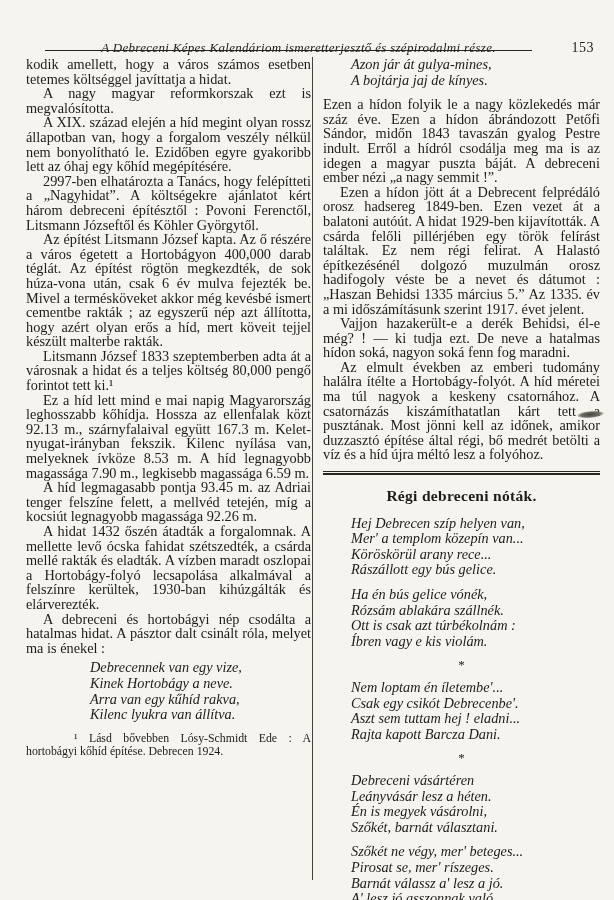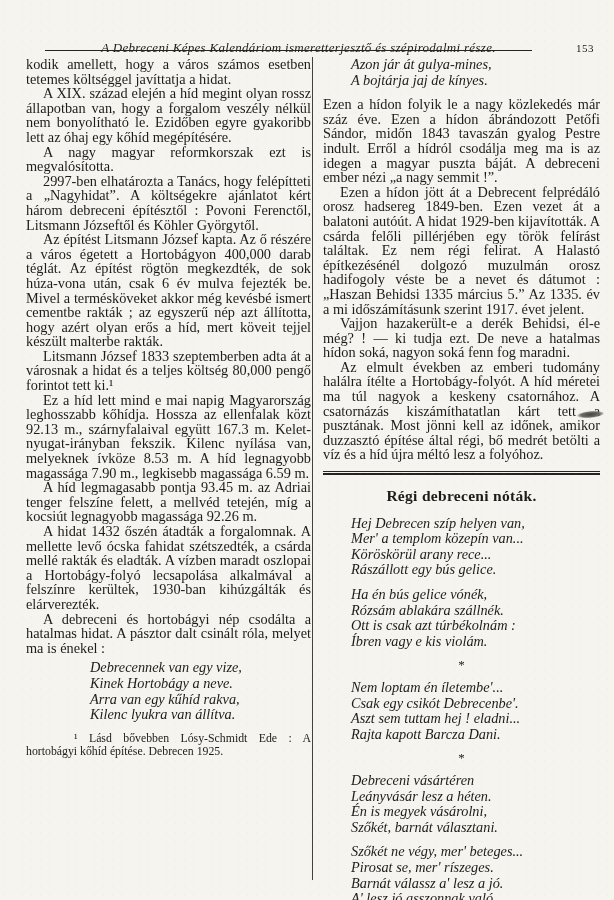--- a/index.html
+++ b/index.html
@@ -28,21 +28,21 @@
     flex: 1;
     text-align: center;
     font-style: italic;
     font-size: 13px;
     letter-spacing: 0.3px;
     white-space: nowrap;
   }
   .page-number {
     width: 42px;
     text-align: right;
-    font-size: 11px;
+    font-size: 14px;
     letter-spacing: 0.5px;
   }
   .header-rule {
     position: absolute;
     top: 50px; left: 45px; width: 487px;
     border-bottom: 1.6px solid #26251f;
   }
   
   .col-divider {
     position: absolute;
@@ -115,34 +115,34 @@
   <div class="running-header">
     <span class="header-title">A Debreceni Képes Kalendáriom ismeretterjesztő és szépirodalmi része.</span>
     <span class="page-number">153</span>
   </div>
   <div class="header-rule"></div>
 
   <div class="col-divider"></div>
 
   <div class="column col-left">
     <p class="no-indent">kodik amellett, hogy a város számos esetben tetemes költséggel javíttatja a hidat.</p>
+    <p>A nagy magyar reformkorszak ezt is megvalósította.</p>
     <p>A XIX. század elején a híd megint olyan rossz állapotban van, hogy a forgalom veszély nélkül nem bonyolítható le. Ezidőben egyre gyakoribb lett az óhaj egy kőhíd megépítésére.</p>
-    <p>A nagy magyar reformkorszak ezt is megvalósította.</p>
     <p>2997-ben elhatározta a Tanács, hogy felépítteti a „Nagyhidat”. A költségekre ajánlatot kért három debreceni építésztől : Povoni Ferenctől, Litsmann Józseftől és Köhler Györgytől.</p>
     <p>Az építést Litsmann József kapta. Az ő részére a város égetett a Hortobágyon 400,000 darab téglát. Az építést rögtön megkezdték, de sok húza-vona után, csak 6 év mulva fejezték be. Mivel a termésköveket akkor még kevésbé ismert cementbe rakták ; az egyszerű nép azt állította, hogy azért olyan erős a híd, mert köveit tejjel készült malterbe rakták.</p>
     <p>Litsmann József 1833 szeptemberben adta át a városnak a hidat és a teljes költség 80,000 pengő forintot tett ki.¹</p>
     <p>Ez a híd lett mind e mai napig Magyarország leghosszabb kőhídja. Hossza az ellenfalak közt 92.13 m., szárnyfalaival együtt 167.3 m. Kelet-nyugat-irányban fekszik. Kilenc nyílása van, melyeknek ívköze 8.53 m. A híd legnagyobb magassága 7.90 m., legkisebb magassága 6.59 m.</p>
     <p>A híd legmagasabb pontja 93.45 m. az Adriai tenger felszíne felett, a mellvéd tetején, míg a kocsiút legnagyobb magassága 92.26 m.</p>
     <p>A hidat 1432 őszén átadták a forgalomnak. A mellette levő ócska fahidat szétszedték, a csárda mellé rakták és eladták. A vízben maradt oszlopai a Hortobágy-folyó lecsapolása alkalmával a felszínre kerültek, 1930-ban kihúzgálták és elárverezték.</p>
     <p>A debreceni és hortobágyi nép csodálta a hatalmas hidat. A pásztor dalt csinált róla, melyet ma is énekel :</p>
     <div class="poem">Debrecennek van egy vize,
 Kinek Hortobágy a neve.
 Arra van egy kűhíd rakva,
 Kilenc lyukra van állítva.</div>
-    <p class="footnote">¹ Lásd bővebben Lósy-Schmidt Ede : A hortobágyi kőhíd építése. Debrecen 1925.</p>
+    <p class="footnote">¹ Lásd bővebben Lósy-Schmidt Ede : A hortobágyi kőhíd építése. Debrecen 1924.</p>
   </div>
 
   <div class="column col-right">
     <div class="poem opening-poem">Azon jár át gulya-mines,
 A bojtárja jaj de kínyes.</div>
     <p class="no-indent">Ezen a hídon folyik le a nagy közlekedés már száz éve. Ezen a hídon ábrándozott Petőfi Sándor, midőn 1843 tavaszán gyalog Pestre indult. Erről a hídról csodálja meg ma is az idegen a magyar puszta báját. A debreceni ember nézi „a nagy semmit !”.</p>
     <p>Ezen a hídon jött át a Debrecent felprédáló orosz hadsereg 1849-ben. Ezen vezet át a balatoni autóút. A hidat 1929-ben kijavították. A csárda felőli pillérjében egy török felírást találtak. Ez nem régi felirat. A Halastó építkezésénél dolgozó muzulmán orosz hadifogoly véste be a nevet és dátumot : „Haszan Behidsi 1335 március 5.” Az 1335. év a mi időszámításunk szerint 1917. évet jelent.</p>
     <p>Vajjon hazakerült-e a derék Behidsi, él-e még? ! — ki tudja ezt. De neve a hatalmas hídon soká, nagyon soká fenn fog maradni.</p>
     <p>Az elmult években az emberi tudomány halálra ítélte a Hortobágy-folyót. A híd méretei ma túl nagyok a keskeny csatornához. A csatornázás kiszámíthatatlan kárt tett a pusztának. Most jönni kell az időnek, amikor duzzasztó építése által régi, bő medrét betölti a víz és a híd újra méltó lesz a folyóhoz.</p>
 

